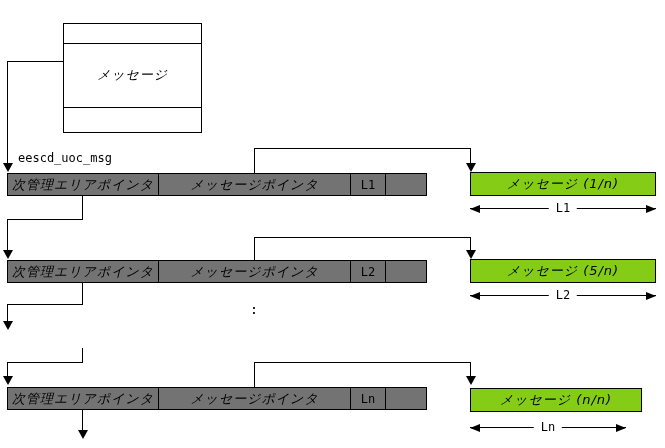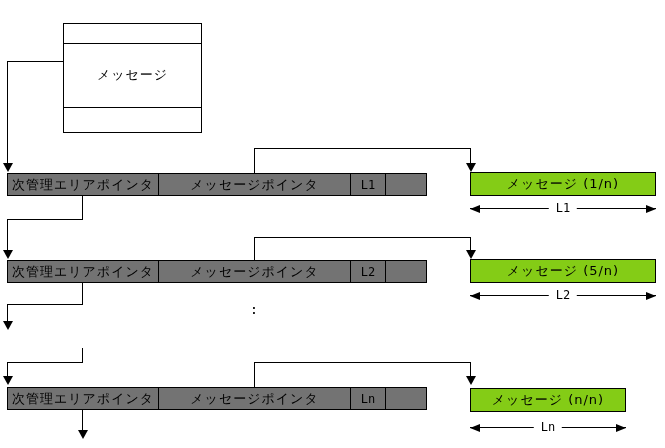--- a/index.html
+++ b/index.html
@@ -3,21 +3,21 @@
 <meta charset="utf-8">
 <style>
   * { margin:0; padding:0; box-sizing:border-box; }
   html,body { background:#ffffff; }
   #canvas {
     position:relative; width:665px; height:448px; background:#ffffff;
     font-family:"DejaVu Sans", sans-serif; color:#000;
     overflow:hidden;
   }
   .mono { font-family:"DejaVu Sans Mono", monospace; }
-  .jp { font-family:"DejaVu Sans", sans-serif; letter-spacing:1px; }
+  .jp { font-family:"DejaVu Sans", sans-serif; letter-spacing:1px;font-style:italic; }
   .line { position:absolute; background:#000; }
   .label { position:absolute; font-size:12px; line-height:14px; white-space:nowrap; }
 
   
   .arr-down { position:absolute; width:0; height:0;
     border-left:5px solid transparent; border-right:5px solid transparent;
     border-top:9px solid #000; }
   .arr-left { position:absolute; width:0; height:0;
     border-top:4px solid transparent; border-bottom:4px solid transparent;
     border-right:10px solid #000; }
@@ -48,21 +48,21 @@
   .record .c3 { width:35px;  border-left:1px solid #000; font-size:12px; letter-spacing:0; }
   .record .c4 { width:41px;  border-left:1px solid #000; }
   #record0 { top:173px; } #record1 { top:260px; } #record2 { top:387px; }
 
   
   .msgbox { position:absolute; border:1px solid #000; background:#84cc16;
     display:flex; align-items:center; justify-content:center;
     font-size:13px; height:24px; }
   #msgbox0 { left:470px; top:172px; width:186px; }
   #msgbox1 { left:470px; top:259px; width:186px; }
-  #msgbox2 { left:470px; top:388px; width:156px; }
+  #msgbox2 { left:470px; top:388px; width:172px; }
 
   
   .dim { position:absolute; height:13px; }
   #dim0 { left:470px; top:202px; width:186px; }
   #dim1 { left:470px; top:289px; width:186px; }
   #dim2 { left:470px; top:421px; width:156px; }
   .dim .dimline { position:absolute; left:0; right:0; top:6px; height:1px; background:#000; }
   .dim .arr-left  { left:0; top:3px; }
   .dim .arr-right { right:0; top:3px; }
   .dim .dimlabel { position:absolute; left:50%; top:0; transform:translateX(-50%);
@@ -81,20 +81,21 @@
     <div id="parm-div2" class="parm-divider"></div>
     <div id="parm-field" class="jp">
       <span>メッセージ</span>
     </div>
   </div>
 
   <div class="line" style="left:7px;top:61px;width:57px;height:1px;"></div>
   <div class="line" style="left:7px;top:61px;width:1px;height:103px;"></div>
   <div class="arr-down" style="left:3px;top:163px;"></div>
 
+  <div id="msg-label" class="label mono">eescd_uoc_msg</div>
 
   <div id="record0" class="record">
     <div class="cell c1 jp">次管理エリアポインタ</div>
     <div class="cell c2 jp">メッセージポインタ</div>
     <div class="cell c3 mono">L1</div>
     <div class="cell c4"></div>
   </div>
 
   <div class="line" style="left:254px;top:148px;width:1px;height:26px;"></div>
   <div class="line" style="left:254px;top:148px;width:217px;height:1px;"></div>

